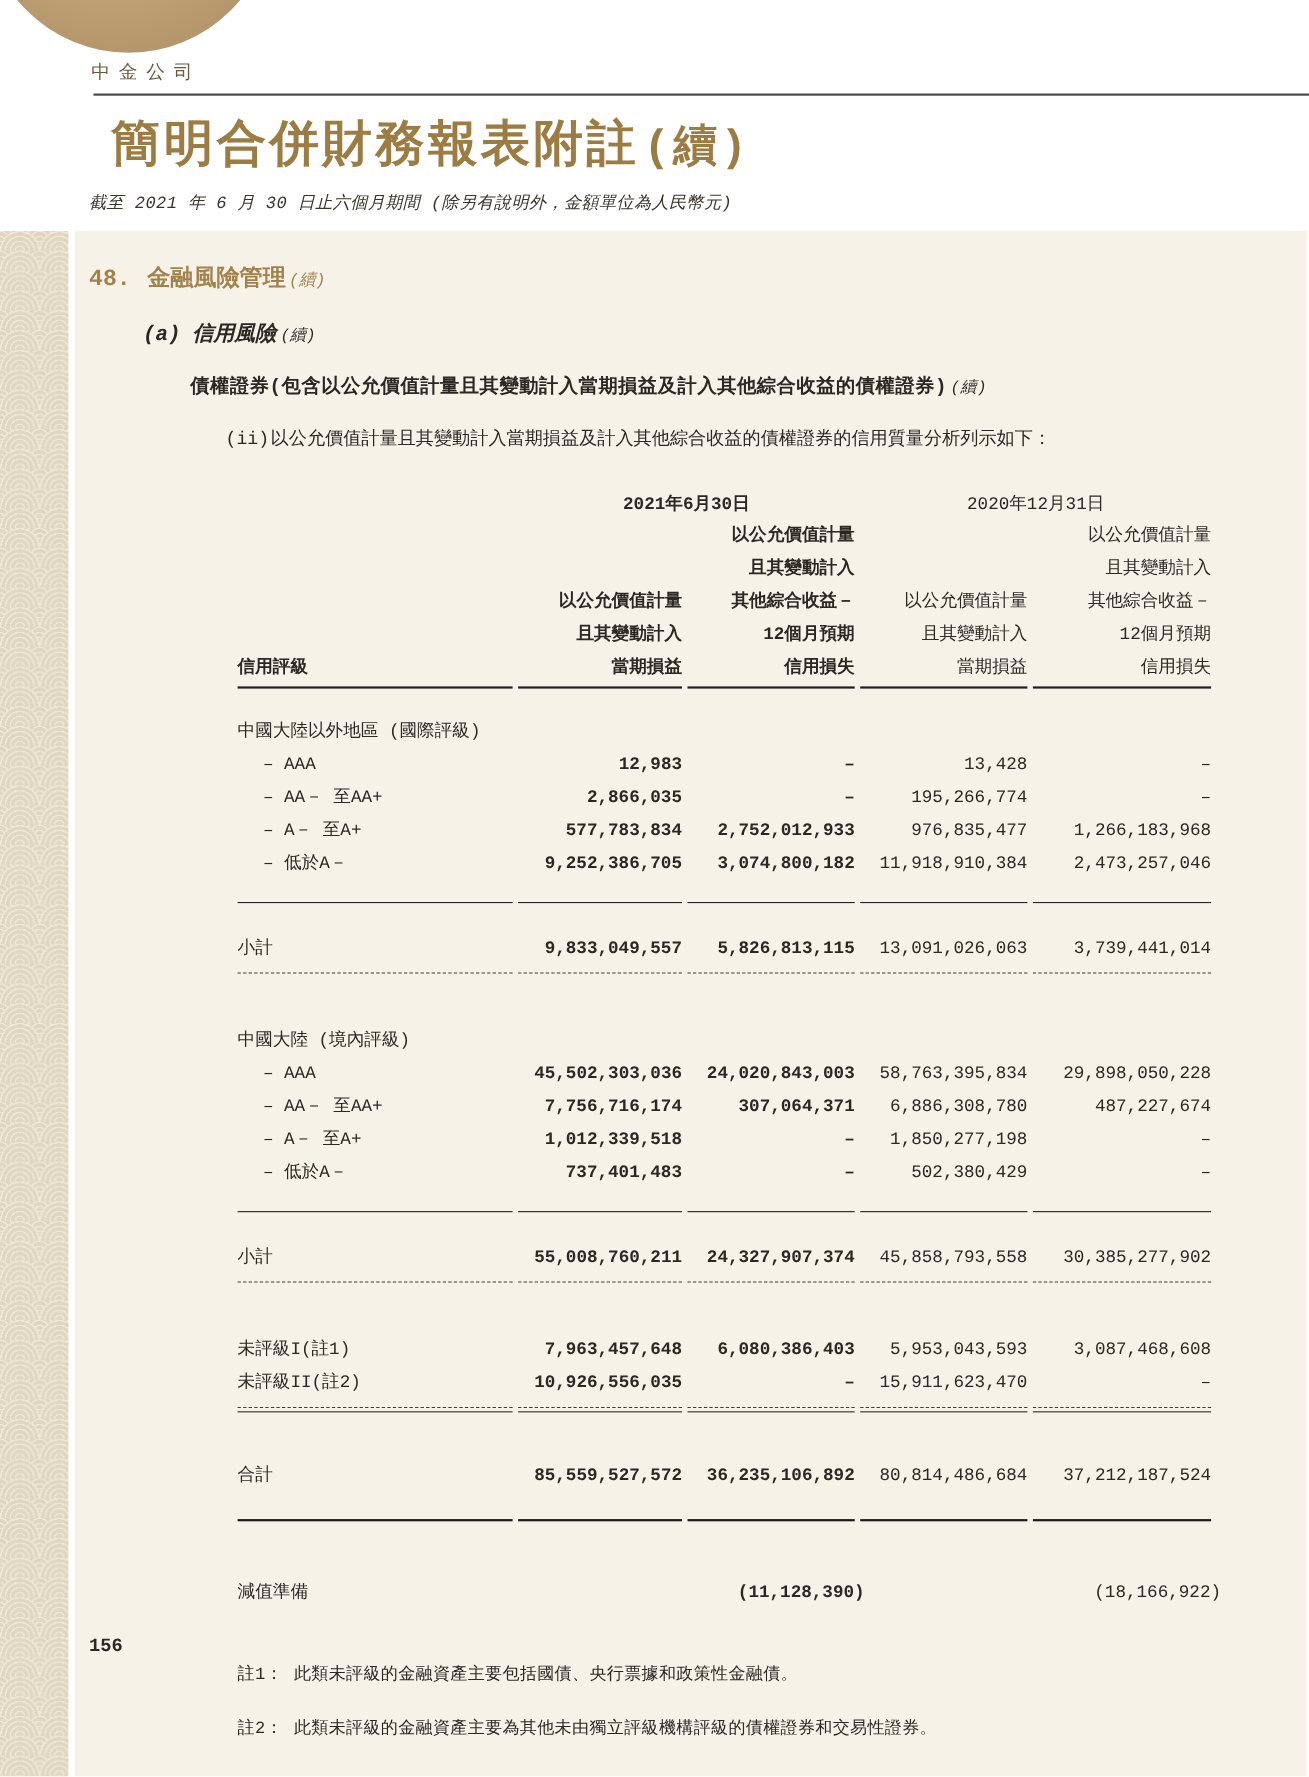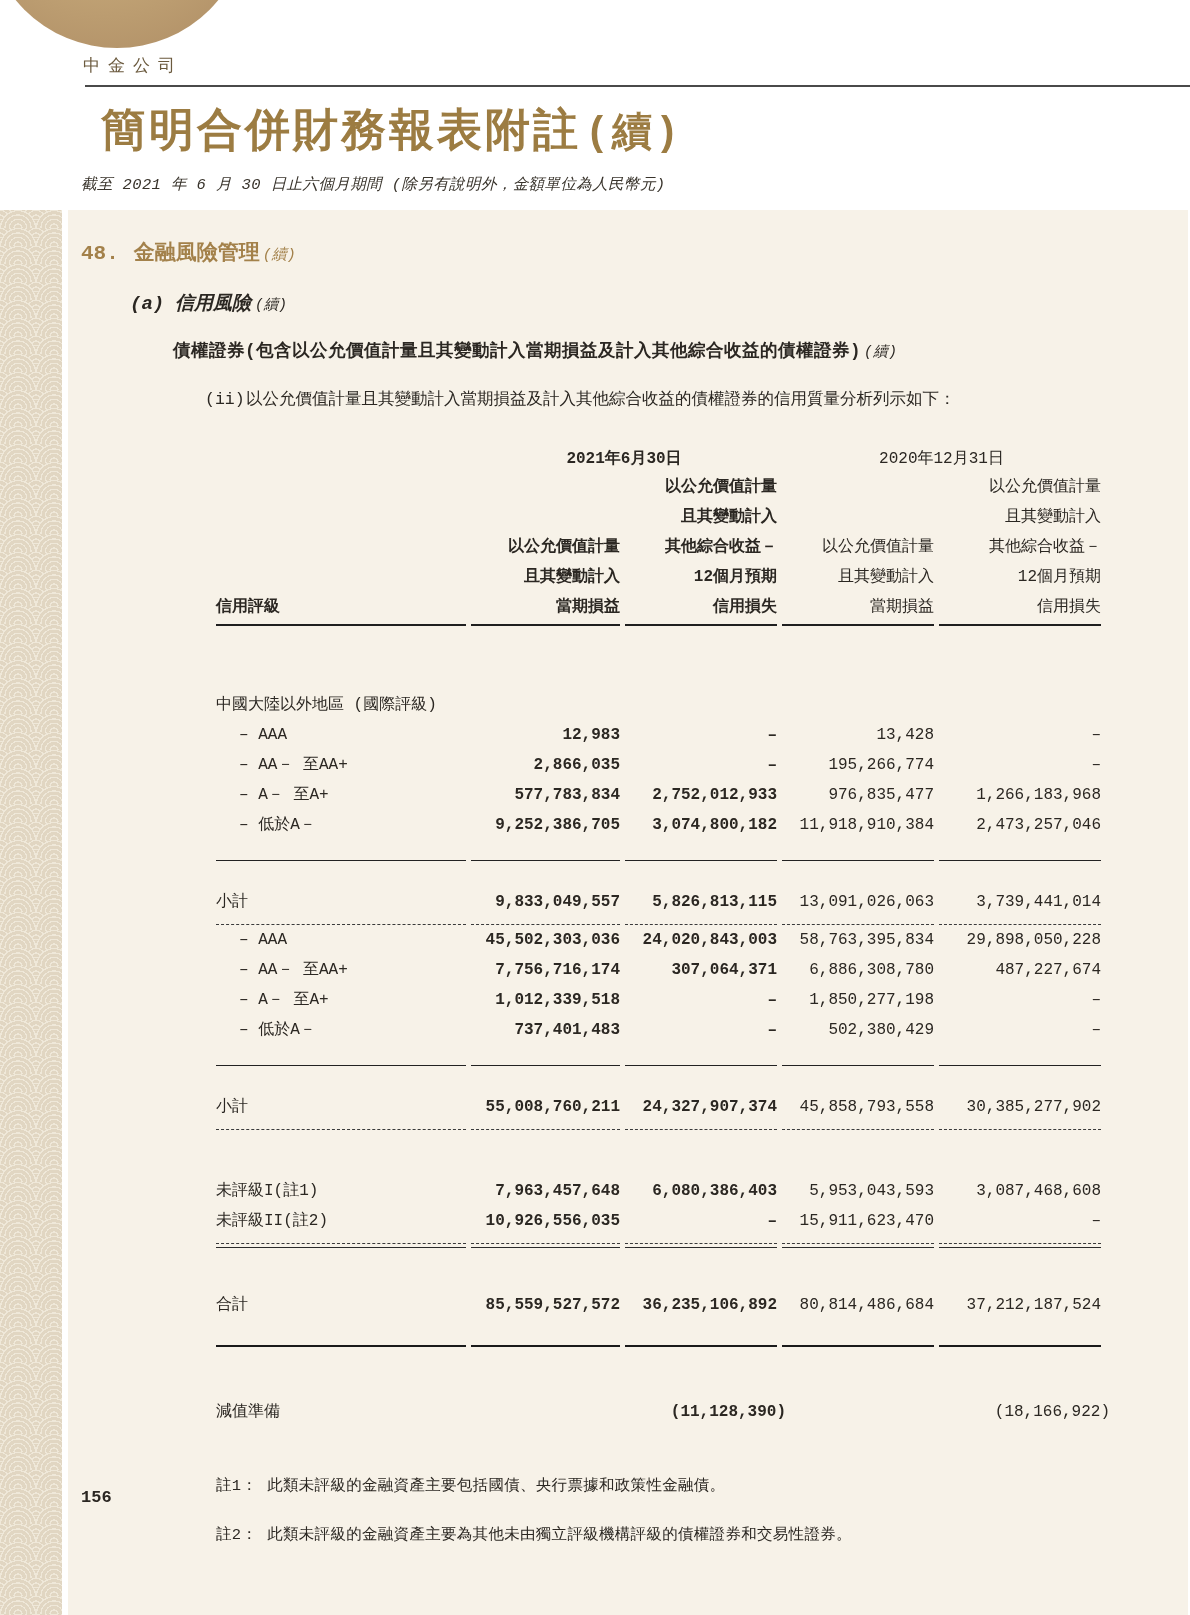--- a/index.html
+++ b/index.html
@@ -57,21 +57,21 @@
   .t-head > div{padding-bottom:2px;border-bottom:2px solid #1f1f1f;}
   .t-head .hline{line-height:30px;text-align:right;display:block;}
   .t-head .rating{text-align:left;font-weight:bold;}
   .hb .hline{font-weight:bold;}
 
   .r-solid > div{border-bottom:1.5px solid #222;padding-bottom:20px;}
   .r-thick > div{border-bottom:2.5px solid #1a1a1a;padding-bottom:25px;}
   .r-dash  > div{border-bottom:1.2px dashed #3a3a3a;padding-bottom:7px;}
   .rule-line > div{height:3px;border-bottom:1px solid #2a2a2a;line-height:0;}
 
-  .mt-group{margin-top:64px;}
+  .mt-group{margin-top:24px;}
   .mt-sub{margin-top:26px;}
   .mt-block{margin-top:46px;}
   .mt-total{margin-top:42px;}
   .mt-impair{margin-top:50px;}
   .paren{margin-right:-9px;}
 
   
   .note{margin:28px 0 0 148px;font-size:15.5px;letter-spacing:0.3px;}
   .note.first{margin-top:48px;}
   .note .nlabel{margin-right:10px;}
@@ -179,20 +179,23 @@
       </div>
 
       <div class="t-row r-dash mt-sub">
         <div>小計</div>
         <div class="c-num b">9,833,049,557</div>
         <div class="c-num b">5,826,813,115</div>
         <div class="c-num">13,091,026,063</div>
         <div class="c-num">3,739,441,014</div>
       </div>
 
+      <div class="t-row mt-block">
+        <div>中國大陸 (境內評級)</div>
+      </div>
 
       <div class="t-row">
         <div class="indent">– AAA</div>
         <div class="c-num b">45,502,303,036</div>
         <div class="c-num b">24,020,843,003</div>
         <div class="c-num">58,763,395,834</div>
         <div class="c-num">29,898,050,228</div>
       </div>
       <div class="t-row">
         <div class="indent">– AA－ 至AA+</div>

